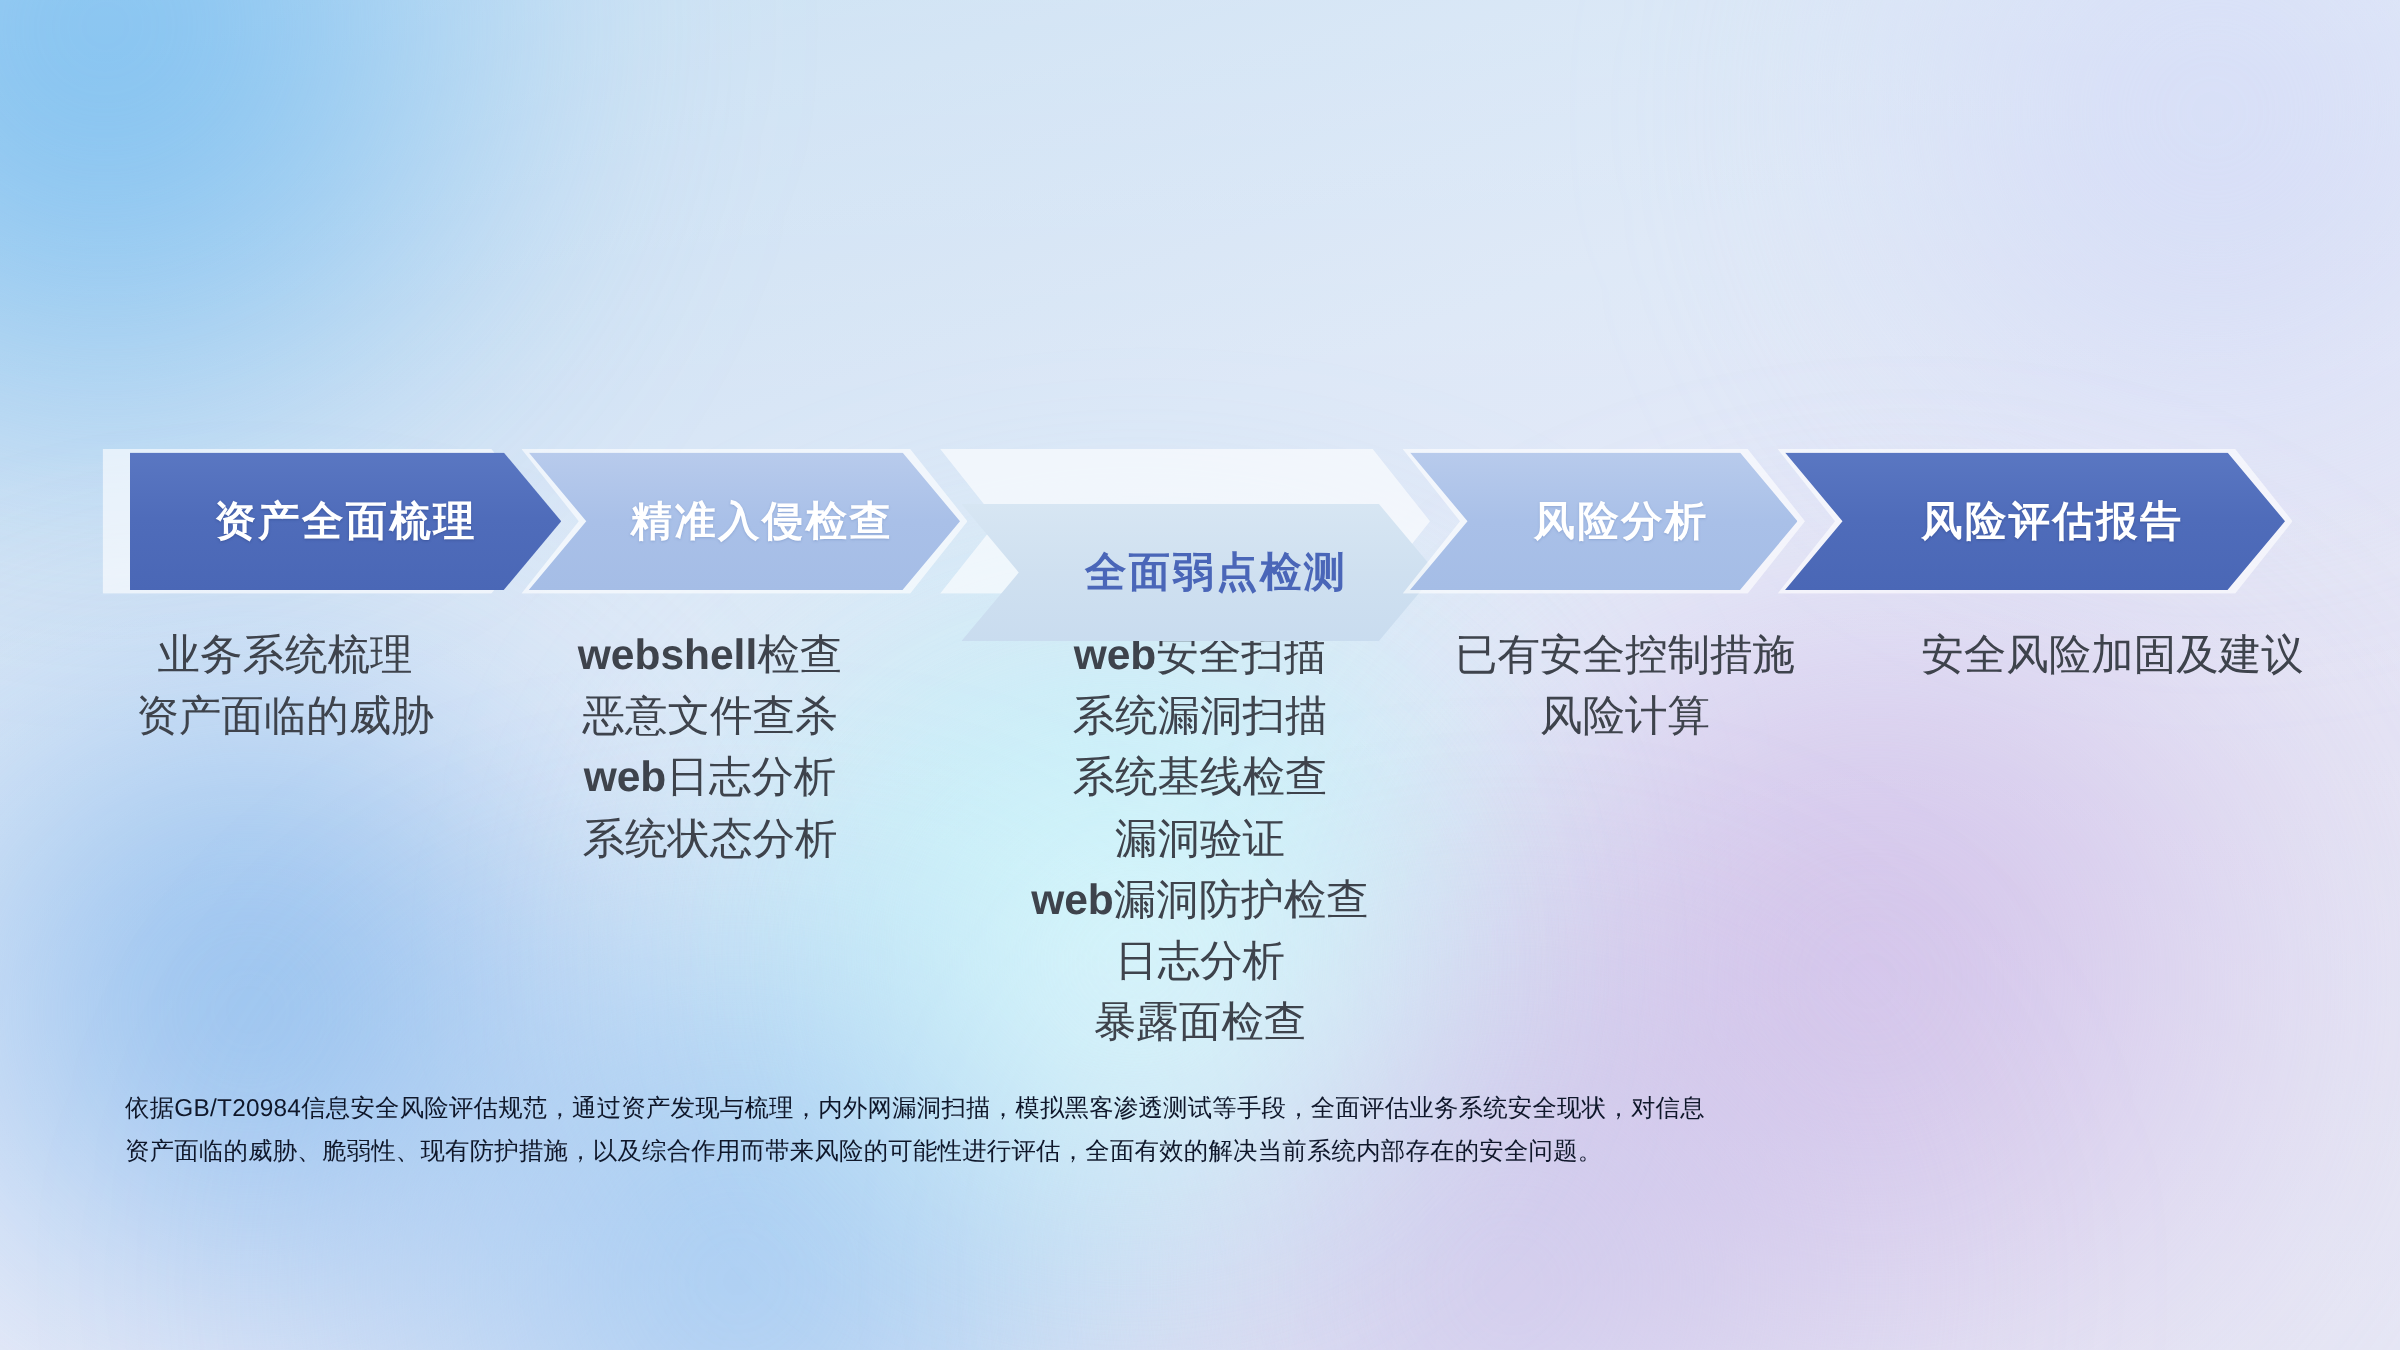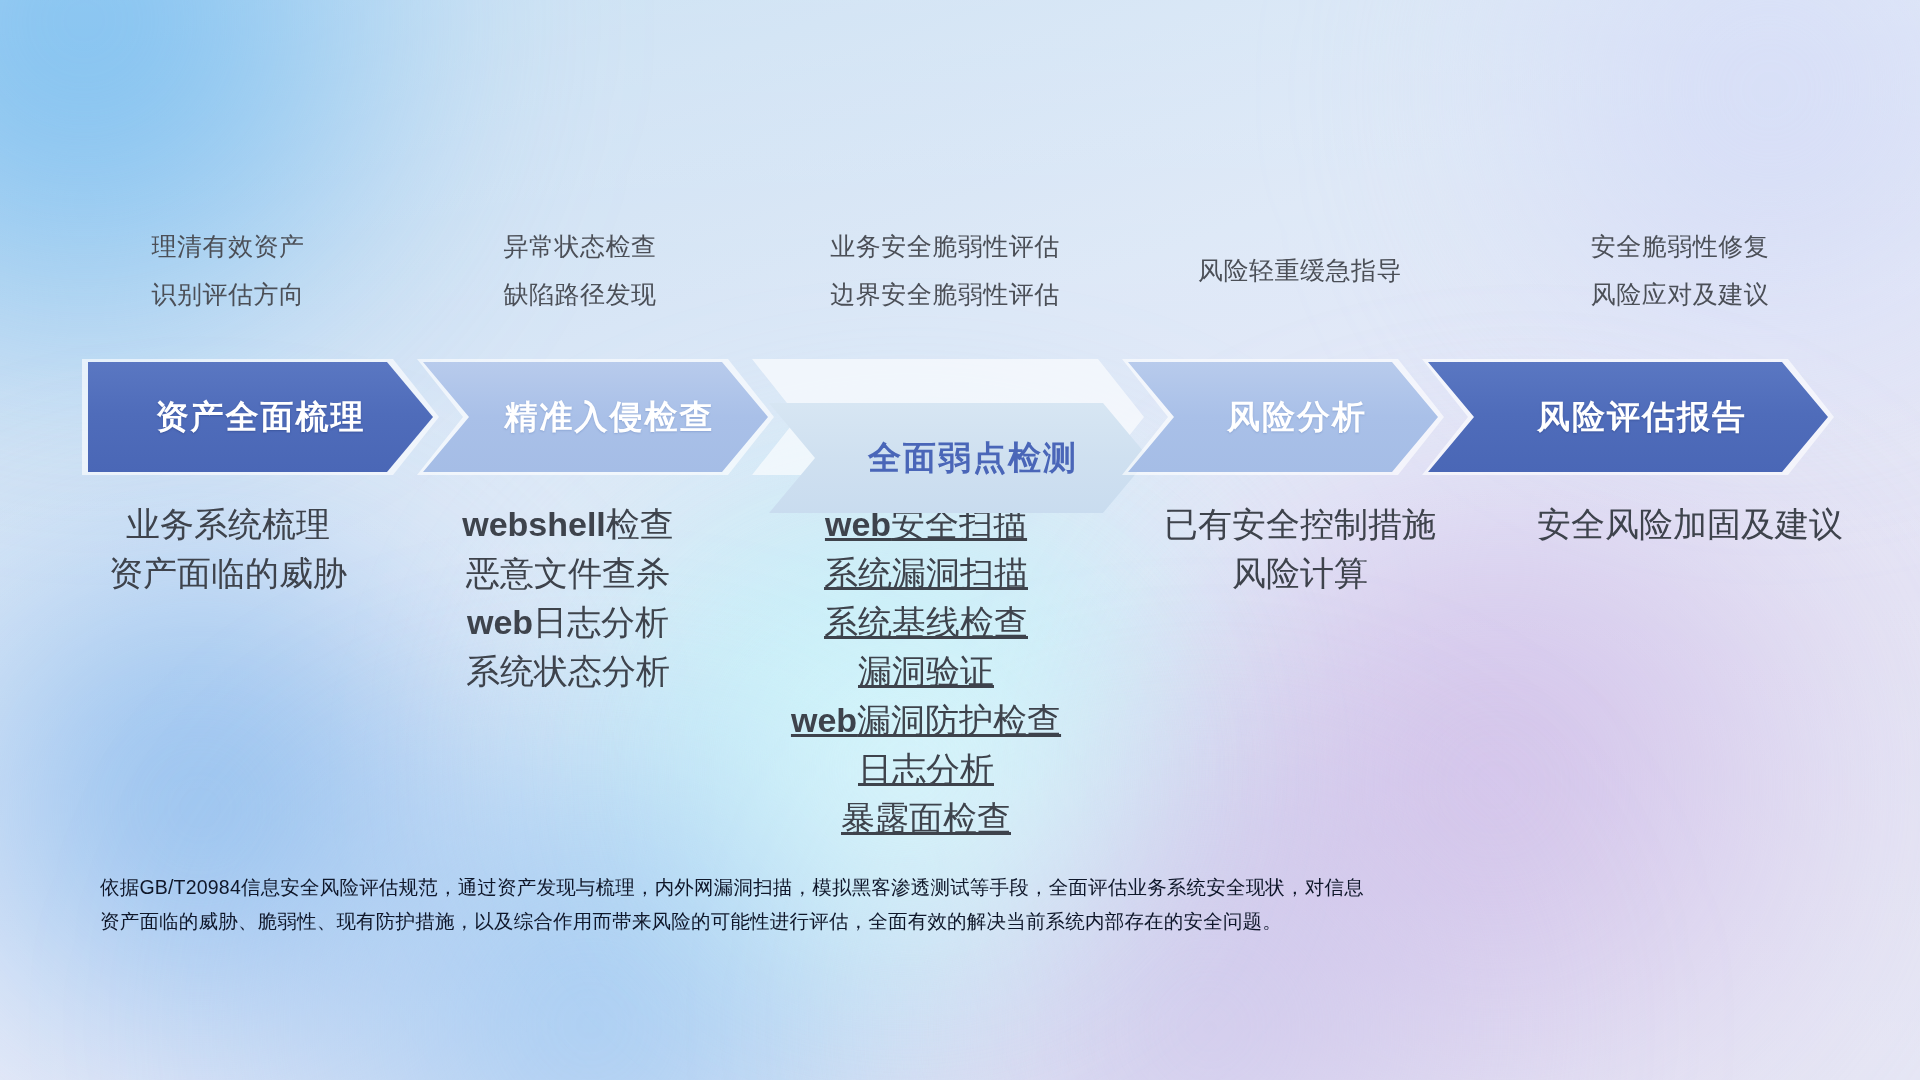--- a/index.html
+++ b/index.html
@@ -194,45 +194,24 @@
   <div class="blob blob-cyan"></div>
   <div class="blob blob-violet"></div>
   <div class="blob blob-bottom-blue"></div>
   <div class="blob blob-bottom-violet"></div>
   <div class="blob blob-center-white"></div>
   <div class="bg-veil"></div>
 </div>
 
 <div class="stage">
 
-  <div class="top-band" id="topBand">
-      <div class="cap-col" style="left: 28px; width: 400px; top: 0px;">
-        <div>理清有效资产</div>
-        <div>识别评估方向</div>
-      </div>
-      <div class="cap-col" style="left: 380px; width: 400px; top: 0px;">
-        <div>异常状态检查</div>
-        <div>缺陷路径发现</div>
-      </div>
-      <div class="cap-col" style="left: 745px; width: 400px; top: 0px;">
-        <div>业务安全脆弱性评估</div>
-        <div>边界安全脆弱性评估</div>
-      </div>
-      <div class="cap-col" style="left: 1100px; width: 400px; top: 24px;">
-        <div>风险轻重缓急指导</div>
-      </div>
-      <div class="cap-col" style="left: 1480px; width: 400px; top: 0px;">
-        <div>安全脆弱性修复</div>
-        <div>风险应对及建议</div>
-      </div>
-    </div>
 
   <div class="chevron-band" id="chevBand">
       <div class="chev-edge first" style="left: -6px; width: 357px; top: -3px; height: 116px; z-index: 9;"></div>
-      <div class="chev dark first" style="left: 0px; width: 345px; z-index: 10;">
+      <div class="chev dark first" style="left: 16px; width: 345px; z-index: 10;">
         <span class="chev-label">资产全面梳理</span>
       </div>
       <div class="chev-edge" style="left: 329px; width: 357px; top: -3px; height: 116px; z-index: 10;"></div>
       <div class="chev mid" style="left: 335px; width: 345px; z-index: 11;">
         <span class="chev-label" style="padding-left: 28px;">精准入侵检查</span>
       </div>
       <div class="chev-edge" style="left: 664px; width: 392px; top: -3px; height: 116px; z-index: 11;"></div>
       <div class="chev light" style="left: 681px; width: 380px; z-index: 12; margin-top: 41px;">
         <span class="chev-label" style="padding-left: 28px;">全面弱点检测</span>
       </div>
@@ -250,21 +229,21 @@
       <div class="bcap-col" style="left: 8px; width: 440px;">
         <span class="line">业务系统梳理</span>
         <span class="line">资产面临的威胁</span>
       </div>
       <div class="bcap-col" style="left: 348px; width: 440px;">
         <span class="line"><b>webshell</b><span>检查</span></span>
         <span class="line">恶意文件查杀</span>
         <span class="line"><b>web</b><span>日志分析</span></span>
         <span class="line">系统状态分析</span>
       </div>
-      <div class="bcap-col" style="left: 706px; width: 440px; text-decoration: underline;">
+      <div class="bcap-col" style="left: 740px; width: 440px;">
         <span class="line"><b>web</b><span>安全扫描</span></span>
         <span class="line">系统漏洞扫描</span>
         <span class="line">系统基线检查</span>
         <span class="line">漏洞验证</span>
         <span class="line"><b>web</b><span>漏洞防护检查</span></span>
         <span class="line">日志分析</span>
         <span class="line">暴露面检查</span>
       </div>
       <div class="bcap-col" style="left: 1080px; width: 440px;">
         <span class="line">已有安全控制措施</span>

